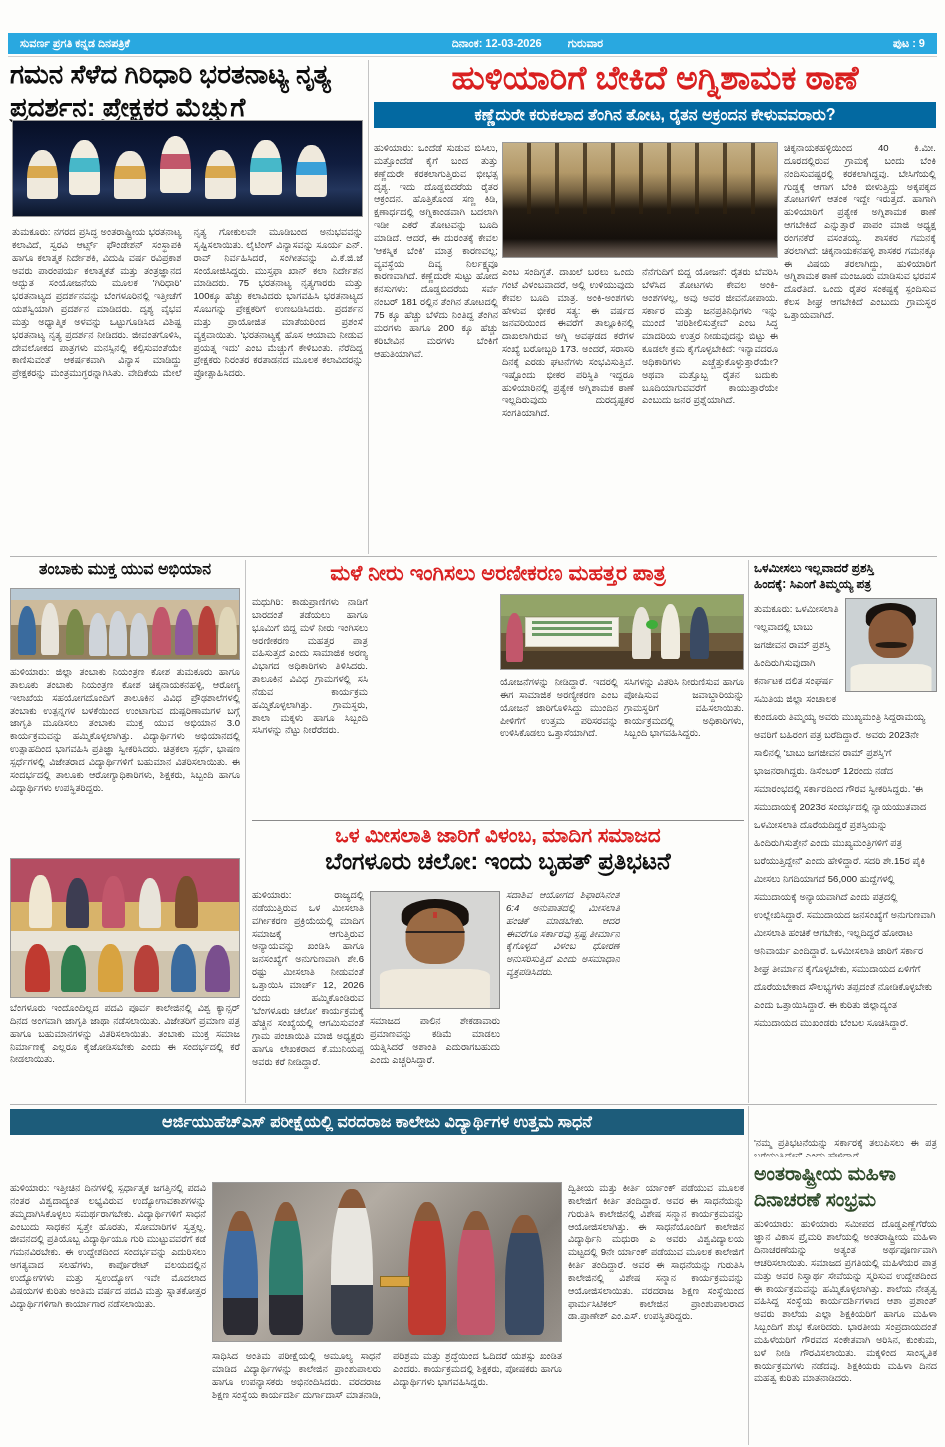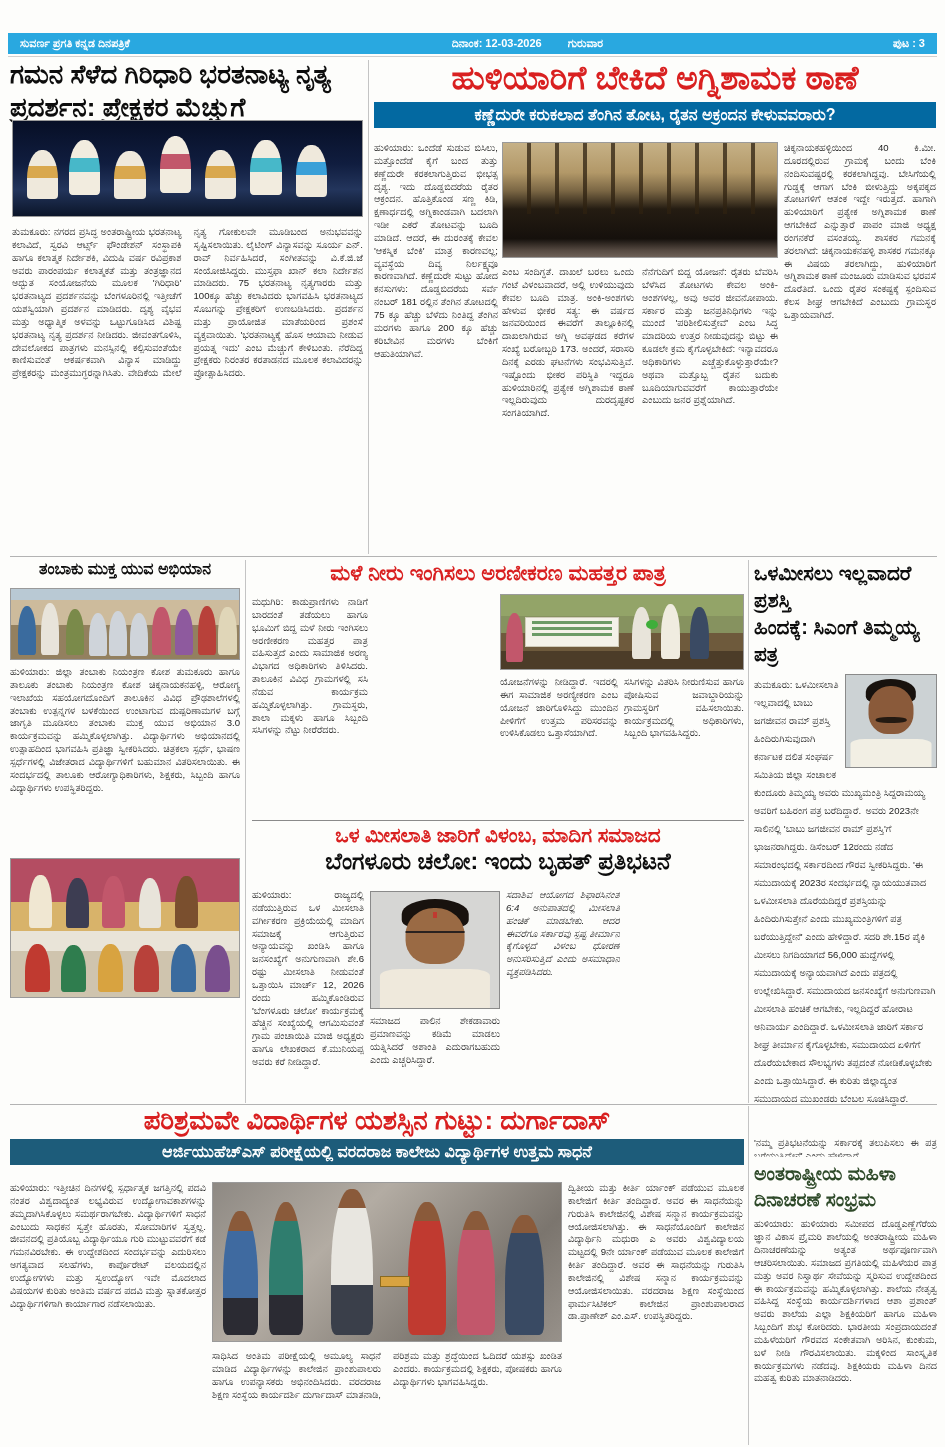--- a/index.html
+++ b/index.html
@@ -43,21 +43,21 @@
 <body>
 
 <div id="page">
 
   <div id="masthead">
     <span>ಸುವರ್ಣ ಪ್ರಗತಿ ಕನ್ನಡ ದಿನಪತ್ರಿಕೆ</span>
     <span class="mid">
       <span>ದಿನಾಂಕ: 12-03-2026</span>
       <span>ಗುರುವಾರ</span>
     </span>
-    <span>ಪುಟ : 3</span>
+    <span>ಪುಟ : 9</span>
   </div>
   <div class="hd" style="left:8px;top:56px;width:929px;background:#cfcfcf;"></div>
 
   <div class="abs" style="left:10px;top:58px;width:355px;height:497px;">
     <div class="h-black" style="font-size:26px;line-height:1.28;">ಗಮನ ಸೆಳೆದ ಗಿರಿಧಾರಿ ಭರತನಾಟ್ಯ ನೃತ್ಯ ಪ್ರದರ್ಶನ: ಪ್ರೇಕ್ಷಕರ ಮೆಚ್ಚುಗೆ</div>
     <div class="photo dance" style="left:2px;top:62px;width:351px;height:97px;">
       <span class="fig" style="left:4%;bottom:18%;width:9%;height:52%;background:linear-gradient(180deg,#efe9dc 0 32%,#d9a84e 32% 58%,#efe9dc 58% 100%);"></span>
       <span class="fig" style="left:16%;bottom:22%;width:9%;height:58%;background:linear-gradient(180deg,#f2ecdf 0 32%,#47b8c9 32% 58%,#f2ecdf 58% 100%);"></span>
       <span class="fig" style="left:29%;bottom:18%;width:9%;height:50%;background:linear-gradient(180deg,#efe9dc 0 32%,#d9a84e 32% 58%,#efe9dc 58% 100%);"></span>
       <span class="fig" style="left:42%;bottom:24%;width:9%;height:60%;background:linear-gradient(180deg,#f2ecdf 0 32%,#c2576b 32% 58%,#f2ecdf 58% 100%);"></span>
@@ -109,20 +109,21 @@
       </div>
       <div style="position:absolute;left:0;top:52%;width:100%;height:48%;background:linear-gradient(180deg,#e9e4d8 0 30%,#cfc4ae 30% 100%);">
         <span class="fig" style="left:6%;bottom:8%;width:11%;height:72%;background:#c03a30;"></span>
         <span class="fig" style="left:22%;bottom:8%;width:11%;height:70%;background:#2f7d4e;"></span>
         <span class="fig" style="left:38%;bottom:8%;width:11%;height:72%;background:#d8a340;"></span>
         <span class="fig" style="left:54%;bottom:8%;width:11%;height:70%;background:#b8413a;"></span>
         <span class="fig" style="left:70%;bottom:8%;width:11%;height:72%;background:#3a6b9e;"></span>
         <span class="fig" style="left:85%;bottom:8%;width:11%;height:70%;background:#7a4f8e;"></span>
       </div>
     </div>
+    <div class="body" style="position:absolute;left:0;top:442px;width:230px;height:100px;">ಬೆಂಗಳೂರು ಇಂದೊಂದಿಲ್ಲದ ಪದವಿ ಪೂರ್ವ ಕಾಲೇಜಿನಲ್ಲಿ ವಿಶ್ವ ಕ್ಯಾನ್ಸರ್ ದಿನದ ಅಂಗವಾಗಿ ಜಾಗೃತಿ ಜಾಥಾ ನಡೆಸಲಾಯಿತು. ವಿಜೇತರಿಗೆ ಪ್ರಮಾಣ ಪತ್ರ ಹಾಗೂ ಬಹುಮಾನಗಳನ್ನು ವಿತರಿಸಲಾಯಿತು. ತಂಬಾಕು ಮುಕ್ತ ಸಮಾಜ ನಿರ್ಮಾಣಕ್ಕೆ ಎಲ್ಲರೂ ಕೈಜೋಡಿಸಬೇಕು ಎಂದು ಈ ಸಂದರ್ಭದಲ್ಲಿ ಕರೆ ನೀಡಲಾಯಿತು.</div>
   </div>
 
   <div class="vd" style="left:245px;top:560px;height:543px;"></div>
 
   <div class="abs" style="left:252px;top:560px;width:492px;height:258px;">
     <div class="h-red" style="font-size:21px;text-align:center;line-height:1.2;">ಮಳೆ ನೀರು ಇಂಗಿಸಲು ಅರಣೀಕರಣ ಮಹತ್ತರ ಪಾತ್ರ</div>
     <div class="abs" style="left:0;top:34px;width:492px;height:224px;">
       <div class="body" style="position:absolute;left:0;top:2px;width:116px;height:220px;">ಮಧುಗಿರಿ: ಕಾಡುಪ್ರಾಣಿಗಳು ನಾಡಿಗೆ ಬಾರದಂತೆ ತಡೆಯಲು ಹಾಗೂ ಭೂಮಿಗೆ ಬಿದ್ದ ಮಳೆ ನೀರು ಇಂಗಿಸಲು ಅರಣೀಕರಣ ಮಹತ್ತರ ಪಾತ್ರ ವಹಿಸುತ್ತದೆ ಎಂದು ಸಾಮಾಜಿಕ ಅರಣ್ಯ ವಿಭಾಗದ ಅಧಿಕಾರಿಗಳು ತಿಳಿಸಿದರು. ತಾಲೂಕಿನ ವಿವಿಧ ಗ್ರಾಮಗಳಲ್ಲಿ ಸಸಿ ನೆಡುವ ಕಾರ್ಯಕ್ರಮ ಹಮ್ಮಿಕೊಳ್ಳಲಾಗಿತ್ತು. ಗ್ರಾಮಸ್ಥರು, ಶಾಲಾ ಮಕ್ಕಳು ಹಾಗೂ ಸಿಬ್ಬಂದಿ ಸಸಿಗಳನ್ನು ನೆಟ್ಟು ನೀರೆರೆದರು.</div>
       <div class="photo plant" style="left:248px;top:0;width:244px;height:76px;">
         <span class="banner" style="left:10%;top:30%;width:38%;height:38%;">
@@ -156,40 +157,39 @@
         <span class="p-shirt" style="bottom:0;width:86%;height:34%;background:#efe9dc;"></span>
       </div>
       <div class="body" style="position:absolute;left:118px;top:126px;width:130px;height:88px;">ಸಮಾಜದ ಪಾಲಿನ ಶೇಕಡಾವಾರು ಪ್ರಮಾಣವನ್ನು ಕಡಿಮೆ ಮಾಡಲು ಯತ್ನಿಸಿದರೆ ಅಶಾಂತಿ ಎದುರಾಗಬಹುದು ಎಂದು ಎಚ್ಚರಿಸಿದ್ದಾರೆ.</div>
       <div class="body" style="position:absolute;left:254px;top:0;width:114px;height:214px;font-style:italic;">ಸದಾಶಿವ ಆಯೋಗದ ಶಿಫಾರಸಿನಂತೆ 6:4 ಅನುಪಾತದಲ್ಲಿ ಮೀಸಲಾತಿ ಹಂಚಿಕೆ ಮಾಡಬೇಕು. ಆದರೆ ಈವರೆಗೂ ಸರ್ಕಾರವು ಸ್ಪಷ್ಟ ತೀರ್ಮಾನ ಕೈಗೊಳ್ಳದೆ ವಿಳಂಬ ಧೋರಣೆ ಅನುಸರಿಸುತ್ತಿದೆ ಎಂದು ಅಸಮಾಧಾನ ವ್ಯಕ್ತಪಡಿಸಿದರು.</div>
     </div>
   </div>
 
   <div class="vd" style="left:748px;top:560px;height:543px;"></div>
 
   <div class="abs" style="left:754px;top:560px;width:183px;height:566px;">
-    <div class="h-black" style="font-size:20px;line-height:1.35;">
+    <div class="h-black" style="font-size:12px;line-height:1.35;">
       <div>ಒಳಮೀಸಲು ಇಲ್ಲವಾದರೆ ಪ್ರಶಸ್ತಿ</div>
       <div>ಹಿಂದಕ್ಕೆ: ಸಿಎಂಗೆ ತಿಮ್ಮಯ್ಯ ಪತ್ರ</div>
     </div>
     <div style="margin-top:6px;overflow:hidden;height:506px;">
       <div class="portrait" style="position:relative;float:right;width:92px;height:94px;margin:0 0 4px 6px;background:#ccd2d4;">
         <span class="p-hair" style="top:4%;width:56%;height:28%;"></span>
         <span class="p-head" style="top:12%;width:50%;height:52%;background:#8a5a3a;"></span>
         <span style="position:absolute;left:50%;top:46%;transform:translateX(-50%);width:34%;height:6px;background:#241a12;border-radius:40%;"></span>
         <span class="p-shirt" style="bottom:0;width:90%;height:30%;background:#f2efe4;"></span>
       </div>
       <span class="body" style="display:inline;">ತುಮಕೂರು: ಒಳಮೀಸಲಾತಿ ಇಲ್ಲವಾದಲ್ಲಿ ಬಾಬು ಜಗಜೀವನ ರಾಮ್ ಪ್ರಶಸ್ತಿ ಹಿಂದಿರುಗಿಸುವುದಾಗಿ ಕರ್ನಾಟಕ ದಲಿತ ಸಂಘರ್ಷ ಸಮಿತಿಯ ಜಿಲ್ಲಾ ಸಂಚಾಲಕ ಕುಂದೂರು ತಿಮ್ಮಯ್ಯ ಅವರು ಮುಖ್ಯಮಂತ್ರಿ ಸಿದ್ದರಾಮಯ್ಯ ಅವರಿಗೆ ಬಹಿರಂಗ ಪತ್ರ ಬರೆದಿದ್ದಾರೆ.</span>
       <span class="body" style="display:inline;">ಅವರು 2023ನೇ ಸಾಲಿನಲ್ಲಿ 'ಬಾಬು ಜಗಜೀವನ ರಾಮ್ ಪ್ರಶಸ್ತಿ'ಗೆ ಭಾಜನರಾಗಿದ್ದರು. ಡಿಸೆಂಬರ್ 12ರಂದು ನಡೆದ ಸಮಾರಂಭದಲ್ಲಿ ಸರ್ಕಾರದಿಂದ ಗೌರವ ಸ್ವೀಕರಿಸಿದ್ದರು. 'ಈ ಸಮುದಾಯಕ್ಕೆ 2023ರ ಸಂದರ್ಭದಲ್ಲಿ ನ್ಯಾಯಯುತವಾದ ಒಳಮೀಸಲಾತಿ ದೊರೆಯದಿದ್ದರೆ ಪ್ರಶಸ್ತಿಯನ್ನು ಹಿಂದಿರುಗಿಸುತ್ತೇನೆ ಎಂದು ಮುಖ್ಯಮಂತ್ರಿಗಳಿಗೆ ಪತ್ರ ಬರೆಯುತ್ತಿದ್ದೇನೆ' ಎಂದು ಹೇಳಿದ್ದಾರೆ. ಸದರಿ ಶೇ.15ರ ಪೈಕಿ ಮೀಸಲು ನಿಗದಿಯಾಗದೆ 56,000 ಹುದ್ದೆಗಳಲ್ಲಿ ಸಮುದಾಯಕ್ಕೆ ಅನ್ಯಾಯವಾಗಿದೆ ಎಂದು ಪತ್ರದಲ್ಲಿ ಉಲ್ಲೇಖಿಸಿದ್ದಾರೆ. ಸಮುದಾಯದ ಜನಸಂಖ್ಯೆಗೆ ಅನುಗುಣವಾಗಿ ಮೀಸಲಾತಿ ಹಂಚಿಕೆ ಆಗಬೇಕು, ಇಲ್ಲದಿದ್ದರೆ ಹೋರಾಟ ಅನಿವಾರ್ಯ ಎಂದಿದ್ದಾರೆ. ಒಳಮೀಸಲಾತಿ ಜಾರಿಗೆ ಸರ್ಕಾರ ಶೀಘ್ರ ತೀರ್ಮಾನ ಕೈಗೊಳ್ಳಬೇಕು, ಸಮುದಾಯದ ಏಳಿಗೆಗೆ ದೊರೆಯಬೇಕಾದ ಸೌಲಭ್ಯಗಳು ತಪ್ಪದಂತೆ ನೋಡಿಕೊಳ್ಳಬೇಕು ಎಂದು ಒತ್ತಾಯಿಸಿದ್ದಾರೆ. ಈ ಕುರಿತು ಜಿಲ್ಲಾದ್ಯಂತ ಸಮುದಾಯದ ಮುಖಂಡರು ಬೆಂಬಲ ಸೂಚಿಸಿದ್ದಾರೆ.</span>
     </div>
   </div>
 
   <div class="hd" style="left:10px;top:1104px;width:927px;"></div>
 
   <div class="abs" style="left:10px;top:1106px;width:734px;height:339px;">
-    <div class="h-red" style="font-size:26px;text-align:center;line-height:1.15;">ಪರಿಶ್ರಮವೇ ವಿದಾರ್ಥಿಗಳ ಯಶಸ್ಸಿನ ಗುಟ್ಟು: ದುರ್ಗಾದಾಸ್</div>
     <div class="bar" style="margin-top:3px;background:#1d5c7a;font-size:16px;padding:4px 0;">ಆರ್ಜಿಯುಹೆಚ್ಎಸ್ ಪರೀಕ್ಷೆಯಲ್ಲಿ ವರದರಾಜ ಕಾಲೇಜು ವಿದ್ಯಾರ್ಥಿಗಳ ಉತ್ತಮ ಸಾಧನೆ</div>
     <div class="abs" style="left:0;top:72px;width:734px;height:267px;">
       <div class="body" style="position:absolute;left:0;top:4px;width:196px;height:262px;">ಹುಳಿಯಾರು: ಇತ್ತೀಚಿನ ದಿನಗಳಲ್ಲಿ ಸ್ಪರ್ಧಾತ್ಮಕ ಜಗತ್ತಿನಲ್ಲಿ ಪದವಿ ನಂತರ ವಿಶ್ವದಾದ್ಯಂತ ಲಭ್ಯವಿರುವ ಉದ್ಯೋಗಾವಕಾಶಗಳನ್ನು ತಮ್ಮದಾಗಿಸಿಕೊಳ್ಳಲು ಸಮರ್ಥರಾಗಬೇಕು. ವಿದ್ಯಾರ್ಥಿಗಳಿಗೆ ಸಾಧನೆ ಎಂಬುದು ಸಾಧಕನ ಸ್ವತ್ತೇ ಹೊರತು, ಸೋಮಾರಿಗಳ ಸ್ವತ್ತಲ್ಲ. ಜೀವನದಲ್ಲಿ ಪ್ರತಿಯೊಬ್ಬ ವಿದ್ಯಾರ್ಥಿಯೂ ಗುರಿ ಮುಟ್ಟುವವರೆಗೆ ಕಡೆ ಗಮನವಿರಬೇಕು. ಈ ಉದ್ದೇಶದಿಂದ ಸಂದರ್ಭವನ್ನು ಎದುರಿಸಲು ಅಗತ್ಯವಾದ ಸಲಹೆಗಳು, ಕಾರ್ಪೊರೇಟ್ ವಲಯದಲ್ಲಿನ ಉದ್ಯೋಗಗಳು ಮತ್ತು ಸ್ವಉದ್ಯೋಗ ಇವೇ ಮೊದಲಾದ ವಿಷಯಗಳ ಕುರಿತು ಅಂತಿಮ ವರ್ಷದ ಪದವಿ ಮತ್ತು ಸ್ನಾತಕೋತ್ತರ ವಿದ್ಯಾರ್ಥಿಗಳಿಗಾಗಿ ಕಾರ್ಯಾಗಾರ ನಡೆಸಲಾಯಿತು.</div>
       <div class="photo marble" style="left:202px;top:4px;width:350px;height:160px;">
         <span class="fig" style="left:3%;bottom:4%;width:10%;height:78%;background:linear-gradient(180deg,#8a5a3a 0 16%,#3f6aa0 16% 70%,#2b2b33 70% 100%);"></span>
         <span class="fig" style="left:16%;bottom:4%;width:10%;height:84%;background:linear-gradient(180deg,#8a5a3a 0 14%,#2f7d6e 14% 70%,#2b2b33 70% 100%);"></span>
         <span class="fig" style="left:34%;bottom:4%;width:12%;height:92%;background:linear-gradient(180deg,#8a5a3a 0 13%,#e8e6e0 13% 66%,#3a3f4a 66% 100%);"></span>
         <span class="fig" style="left:56%;bottom:4%;width:11%;height:84%;background:linear-gradient(180deg,#8a5a3a 0 14%,#c03a30 14% 100%);"></span>
         <span class="fig" style="left:70%;bottom:4%;width:11%;height:78%;background:linear-gradient(180deg,#8a5a3a 0 15%,#c2576b 15% 100%);"></span>
         <span class="fig" style="left:84%;bottom:4%;width:11%;height:76%;background:linear-gradient(180deg,#8a5a3a 0 15%,#394a63 15% 100%);"></span>

